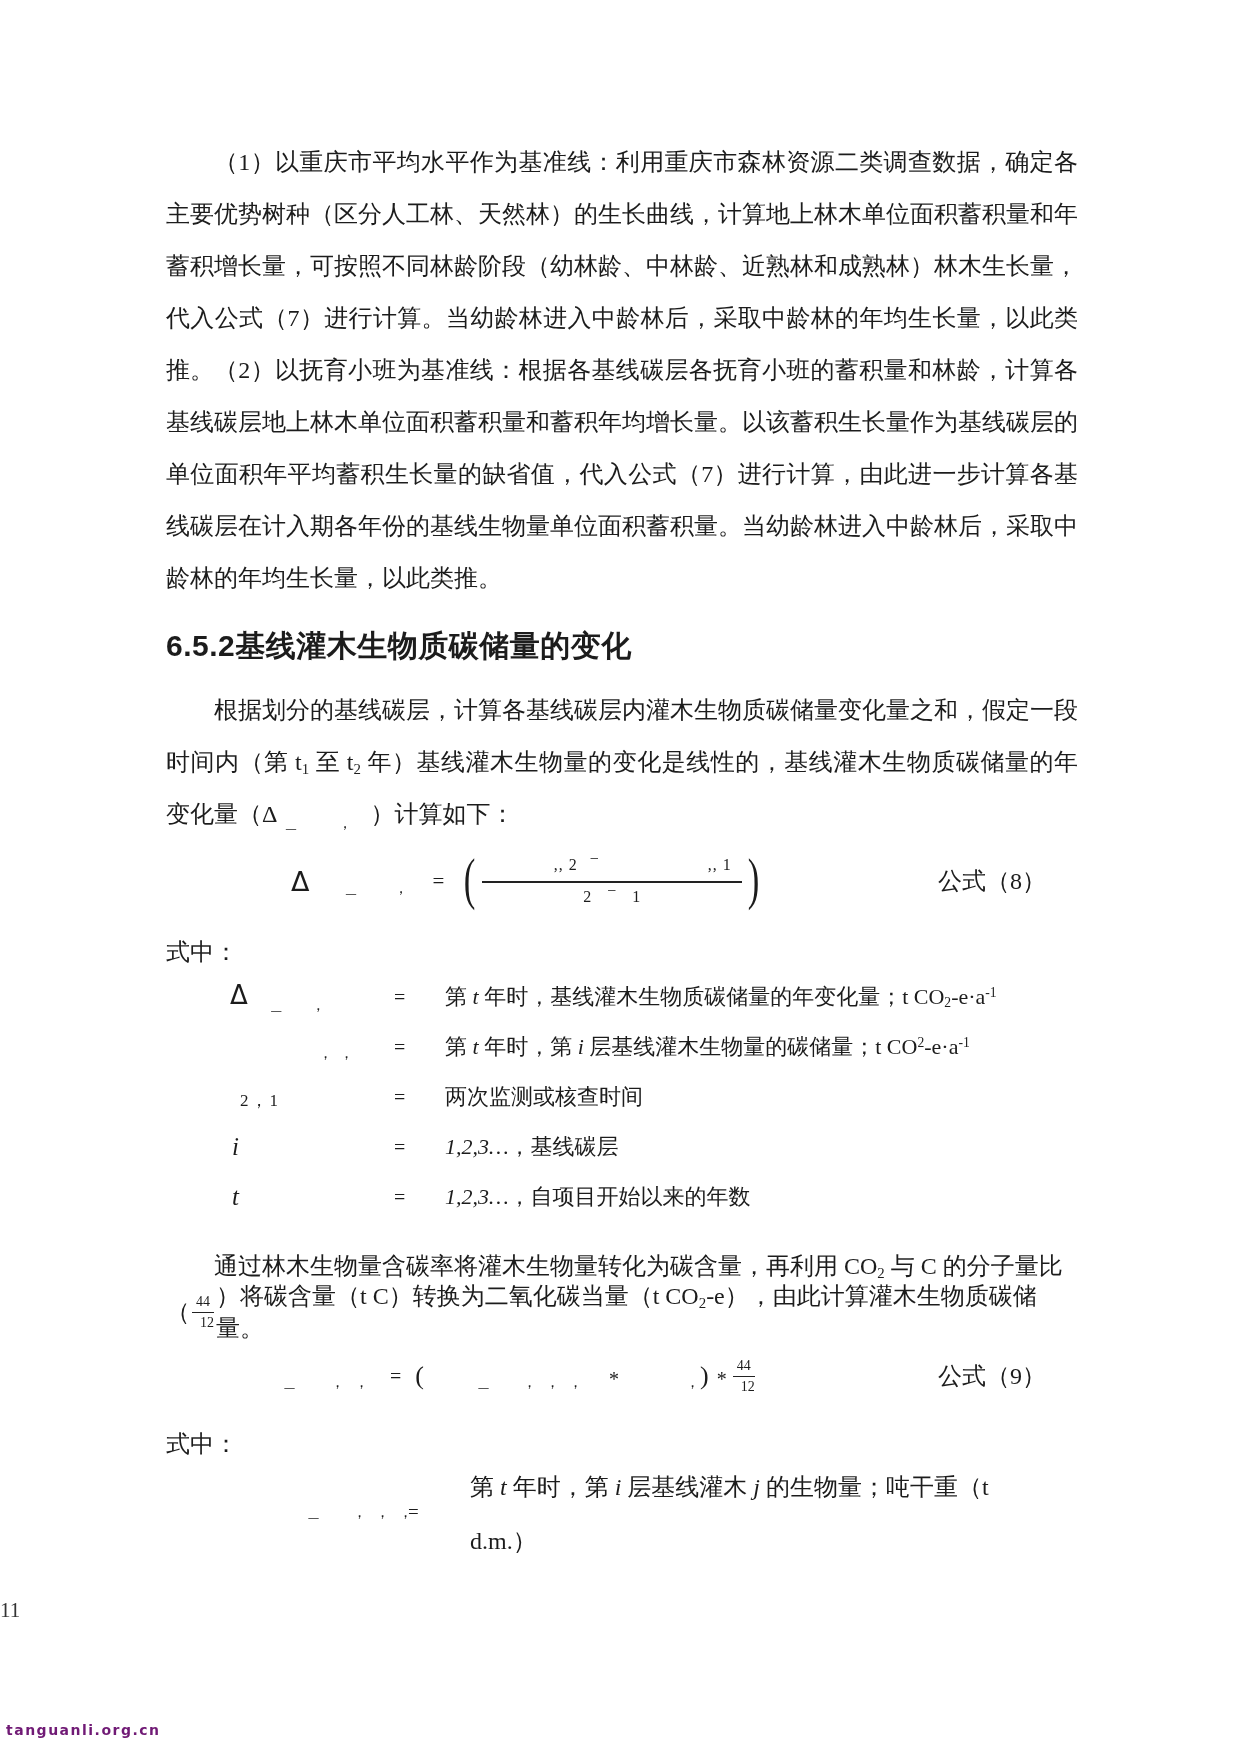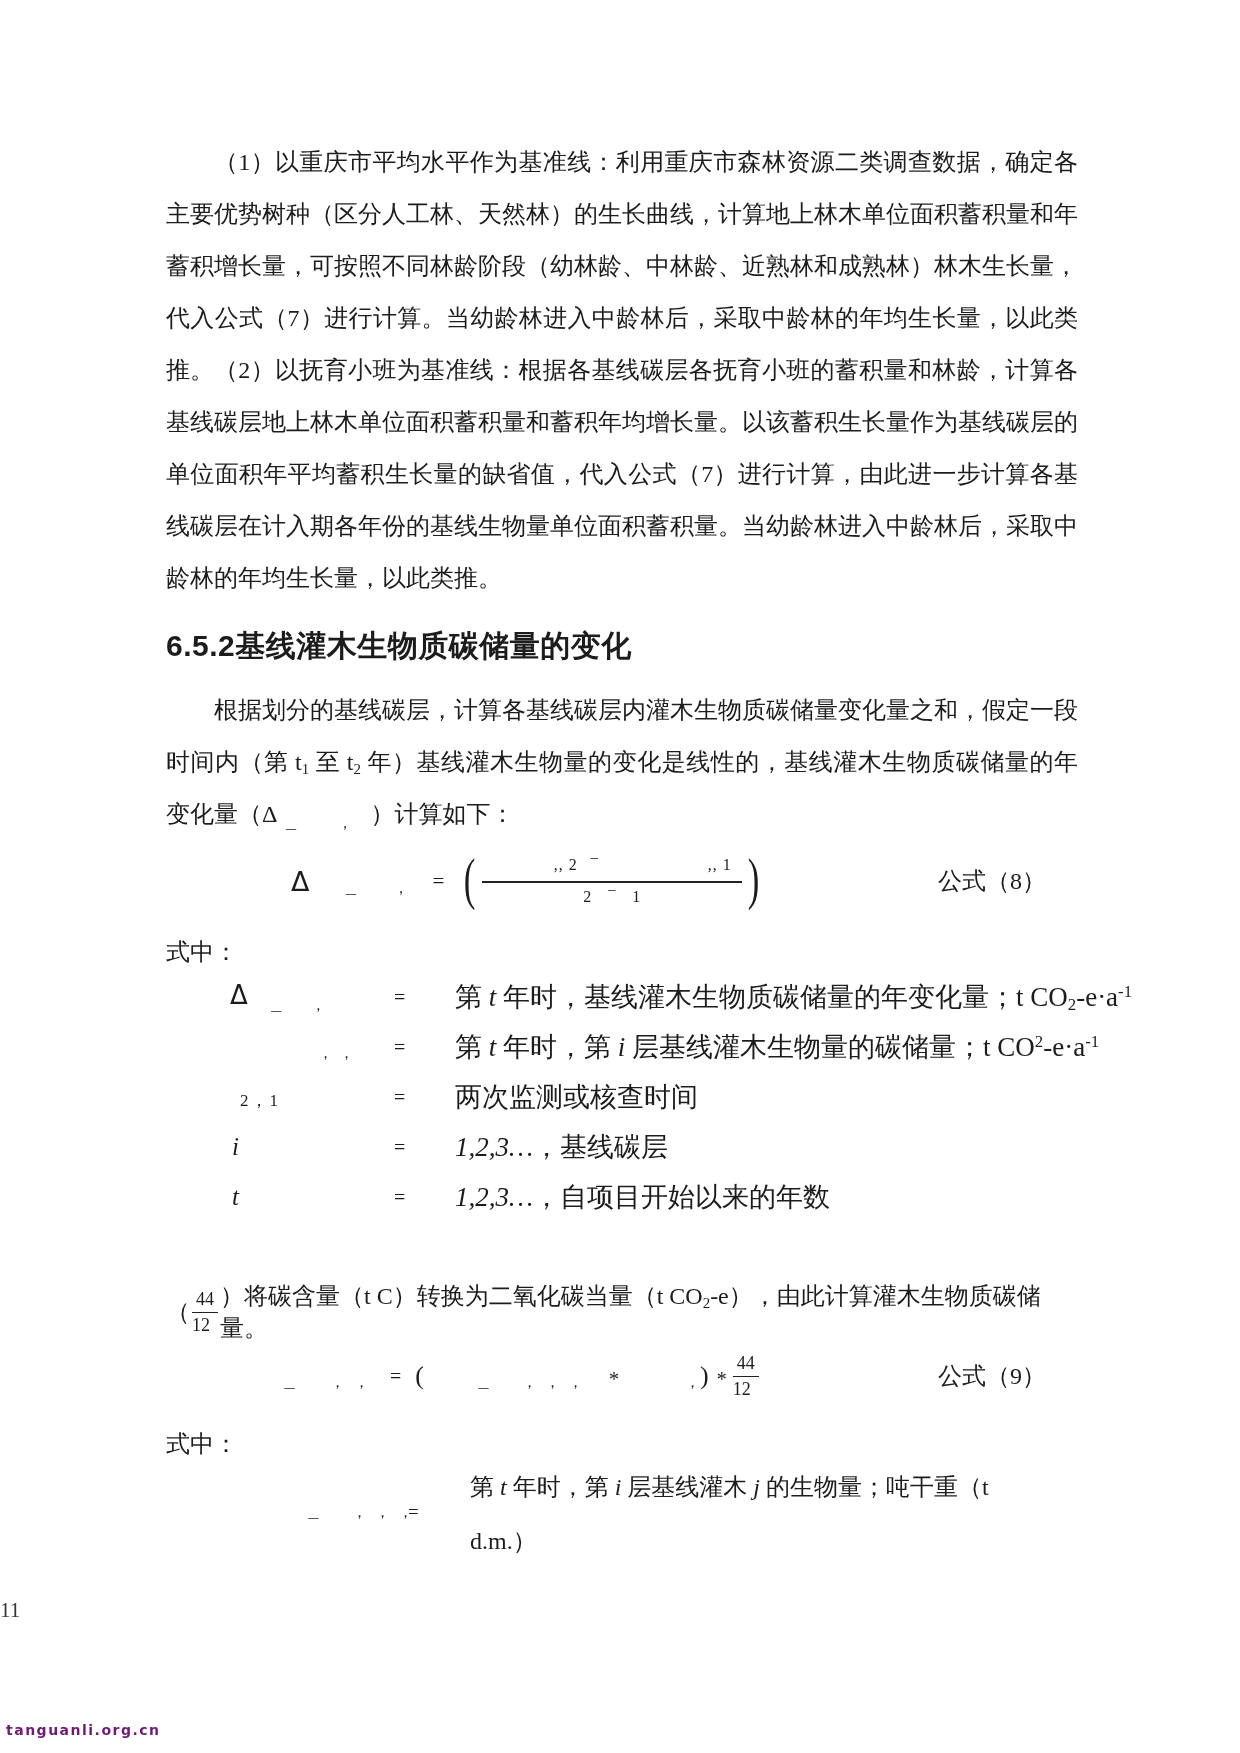--- a/index.html
+++ b/index.html
@@ -48,29 +48,29 @@
   .f8num .numR{margin-left:auto;margin-right:6px;letter-spacing:1px;}
   .f8den{font-size:16px;padding-top:5px;display:flex;justify-content:center;gap:16px;}
   .f-label{position:absolute;left:772px;top:50%;transform:translateY(-50%);font-size:24px;}
   
   .shizhong{left:166px;font-size:24px;}
   
   #deflist{left:166px;width:912px;}
   .def-row{position:relative;height:50px;}
   .def-sym{position:absolute;left:64px;top:50%;transform:translateY(-50%);font-size:24px;}
   .def-eq{position:absolute;left:228px;top:50%;transform:translateY(-50%);font-size:20px;}
-  .def-desc{position:absolute;left:289px;top:50%;transform:translateY(-50%);font-size:27px;white-space:nowrap;text-align:center;}
+  .def-desc{position:absolute;left:279px;top:50%;transform:translateY(-50%);font-size:22px;white-space:nowrap;text-align:center;}
   .def-row.r2 .def-sym{left:152px;}
   .def-row.r3 .def-sym{left:74px;}
   .def-row.r4 .def-sym{left:66px;font-size:25px;}
   .def-row.r5 .def-sym{left:66px;font-size:25px;}
   
   #para4l1{left:166px;width:912px;font-size:24px;line-height:52px;text-indent:2em;text-align:justify;word-break:break-all;}
   #para4l2{left:166px;width:912px;height:72px;display:flex;align-items:center;font-size:24px;}
-  .fr-sm{display:inline-block;text-align:left;font-size:18px;margin:0 2px;vertical-align:middle;}
+  .fr-sm{display:inline-block;text-align:right;font-size:14px;margin:0 2px;vertical-align:middle;}
   .fr-sm .n{display:block;border-bottom:1.8px solid #222;padding:0 4px 2px;}
   .fr-sm .d{display:block;padding-top:2px;}
   
   #formula9{left:166px;width:912px;height:64px;display:flex;align-items:center;}
   .f9-lhs{font-size:15px;letter-spacing:9px;margin-left:116px;position:relative;top:6px;}
   .f9-eq{font-size:20px;margin:0 14px 0 12px;}
   .f9-p{font-size:26px;}
   .f9-inner{font-size:15px;letter-spacing:8px;margin-left:52px;position:relative;top:6px;}
   .f9-star{font-size:20px;margin-left:18px;position:relative;top:3px;}
   .f9-tail{font-size:15px;margin-left:66px;position:relative;top:6px;}
@@ -147,20 +147,21 @@
         <span class="def-eq">=</span>
         <span class="def-desc"><i>1,2,3…</i>，基线碳层</span>
       </div>
       <div class="def-row r5">
         <span class="def-sym"><i>t</i></span>
         <span class="def-eq">=</span>
         <span class="def-desc"><i>1,2,3…</i>，自项目开始以来的年数</span>
       </div>
     </div>
 
+  <div class="abs" id="para4l1" style="top:1240px">通过林木生物量含碳率将灌木生物量转化为碳含量，再利用 CO<sub>2</sub> 与 C 的分子量比</div>
 
   <div class="abs" id="para4l2" style="top:1276px">
     <span>（</span>
     <span class="fr-sm">
       <span class="n">44</span>
       <span class="d">12</span>
     </span>
     <span>）将碳含量（t C）转换为二氧化碳当量（t CO<sub>2</sub>-e），由此计算灌木生物质碳储量。</span>
   </div>
 

